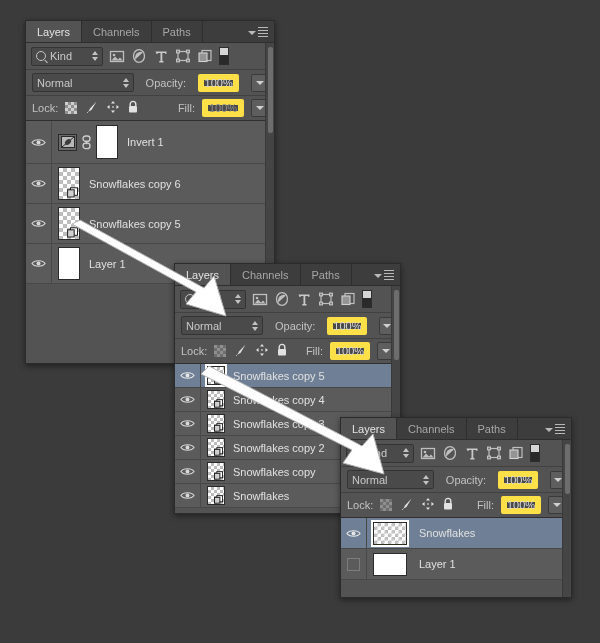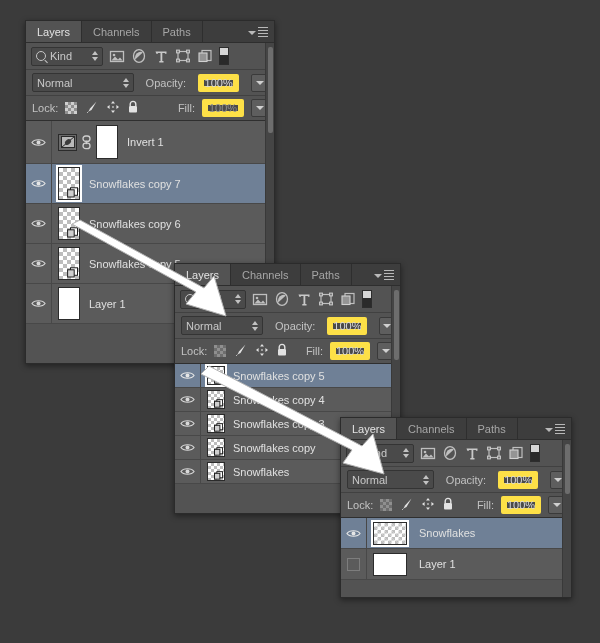--- a/index.html
+++ b/index.html
@@ -401,37 +401,20 @@
                   <rect x="2" y="1" width="7" height="5.4" rx="2.7" fill="none" stroke="#cfcfcf" stroke-width="1.3"></rect>
                   <rect x="2" y="8.2" width="7" height="5.4" rx="2.7" fill="none" stroke="#cfcfcf" stroke-width="1.3"></rect>
                   <rect x="4.6" y="5.6" width="1.8" height="3.6" fill="#cfcfcf"></rect>
                 </svg></span>
             <span class="maskthumb"></span>
           </div>
           <span class="lname">Invert 1</span>
         </div>
 
 
-        <div class="layerrow selected" style="height:40px;">
-          <div class="eyecell">
-            <svg class="eye" viewBox="0 0 16 11">
-                <path d="M1 5.5 C3.5 1.6 12.5 1.6 15 5.5 C12.5 9.4 3.5 9.4 1 5.5 Z" fill="none" stroke="#e6e6e6" stroke-width="1.2"></path>
-                <circle cx="8" cy="5.5" r="2.1" fill="#e6e6e6"></circle>
-              </svg>
-          </div>
-          <div class="thumbcell">
-            <span class="thumb trans sel-outline" style="width:22px;height:33px;">
-              <span class="badge"><svg width="11" height="11" viewBox="0 0 11 11">
-                    <rect x="3.5" y="0.8" width="7" height="7.5" fill="#fff" stroke="#1d1d1d" stroke-width="1"></rect>
-                    <rect x="0.6" y="2.8" width="6.6" height="7.2" fill="#cfcfcf" stroke="#1d1d1d" stroke-width="1"></rect>
-                  </svg></span>
-            </span>
-          </div>
-          <span class="lname">Snowflakes copy 7</span>
-        </div>
 
         <div class="layerrow" style="height:40px;">
           <div class="eyecell">
             <svg class="eye" viewBox="0 0 16 11">
                 <path d="M1 5.5 C3.5 1.6 12.5 1.6 15 5.5 C12.5 9.4 3.5 9.4 1 5.5 Z" fill="none" stroke="#d8d8d8" stroke-width="1.2"></path>
                 <circle cx="8" cy="5.5" r="2.1" fill="#d8d8d8"></circle>
               </svg>
           </div>
           <div class="thumbcell">
             <span class="thumb trans" style="width:22px;height:33px;">
@@ -629,20 +612,37 @@
             <span class="thumb trans" style="width:18px;height:19px;background-size:6px 6px;background-position:0 0,3px 3px;">
               <span class="badge" style="width:9px;height:9px;"><svg width="9" height="9" viewBox="0 0 11 11">
                     <rect x="3.5" y="0.8" width="7" height="7.5" fill="#fff" stroke="#1d1d1d" stroke-width="1.2"></rect>
                     <rect x="0.6" y="2.8" width="6.6" height="7.2" fill="#cfcfcf" stroke="#1d1d1d" stroke-width="1.2"></rect>
                   </svg></span>
             </span>
           </div>
           <span class="lname">Snowflakes copy 3</span>
         </div>
 
+        <div class="layerrow" style="height:24px;">
+          <div class="eyecell">
+            <svg class="eye" viewBox="0 0 16 11">
+                <path d="M1 5.5 C3.5 1.6 12.5 1.6 15 5.5 C12.5 9.4 3.5 9.4 1 5.5 Z" fill="none" stroke="#d8d8d8" stroke-width="1.2"></path>
+                <circle cx="8" cy="5.5" r="2.1" fill="#d8d8d8"></circle>
+              </svg>
+          </div>
+          <div class="thumbcell" style="padding:2px 4px 2px 6px;">
+            <span class="thumb trans" style="width:18px;height:19px;background-size:6px 6px;background-position:0 0,3px 3px;">
+              <span class="badge" style="width:9px;height:9px;"><svg width="9" height="9" viewBox="0 0 11 11">
+                    <rect x="3.5" y="0.8" width="7" height="7.5" fill="#fff" stroke="#1d1d1d" stroke-width="1.2"></rect>
+                    <rect x="0.6" y="2.8" width="6.6" height="7.2" fill="#cfcfcf" stroke="#1d1d1d" stroke-width="1.2"></rect>
+                  </svg></span>
+            </span>
+          </div>
+          <span class="lname">Snowflakes copy 2</span>
+        </div>
 
         <div class="layerrow" style="height:24px;">
           <div class="eyecell">
             <svg class="eye" viewBox="0 0 16 11">
                 <path d="M1 5.5 C3.5 1.6 12.5 1.6 15 5.5 C12.5 9.4 3.5 9.4 1 5.5 Z" fill="none" stroke="#d8d8d8" stroke-width="1.2"></path>
                 <circle cx="8" cy="5.5" r="2.1" fill="#d8d8d8"></circle>
               </svg>
           </div>
           <div class="thumbcell" style="padding:2px 4px 2px 6px;">
             <span class="thumb trans" style="width:18px;height:19px;background-size:6px 6px;background-position:0 0,3px 3px;">

